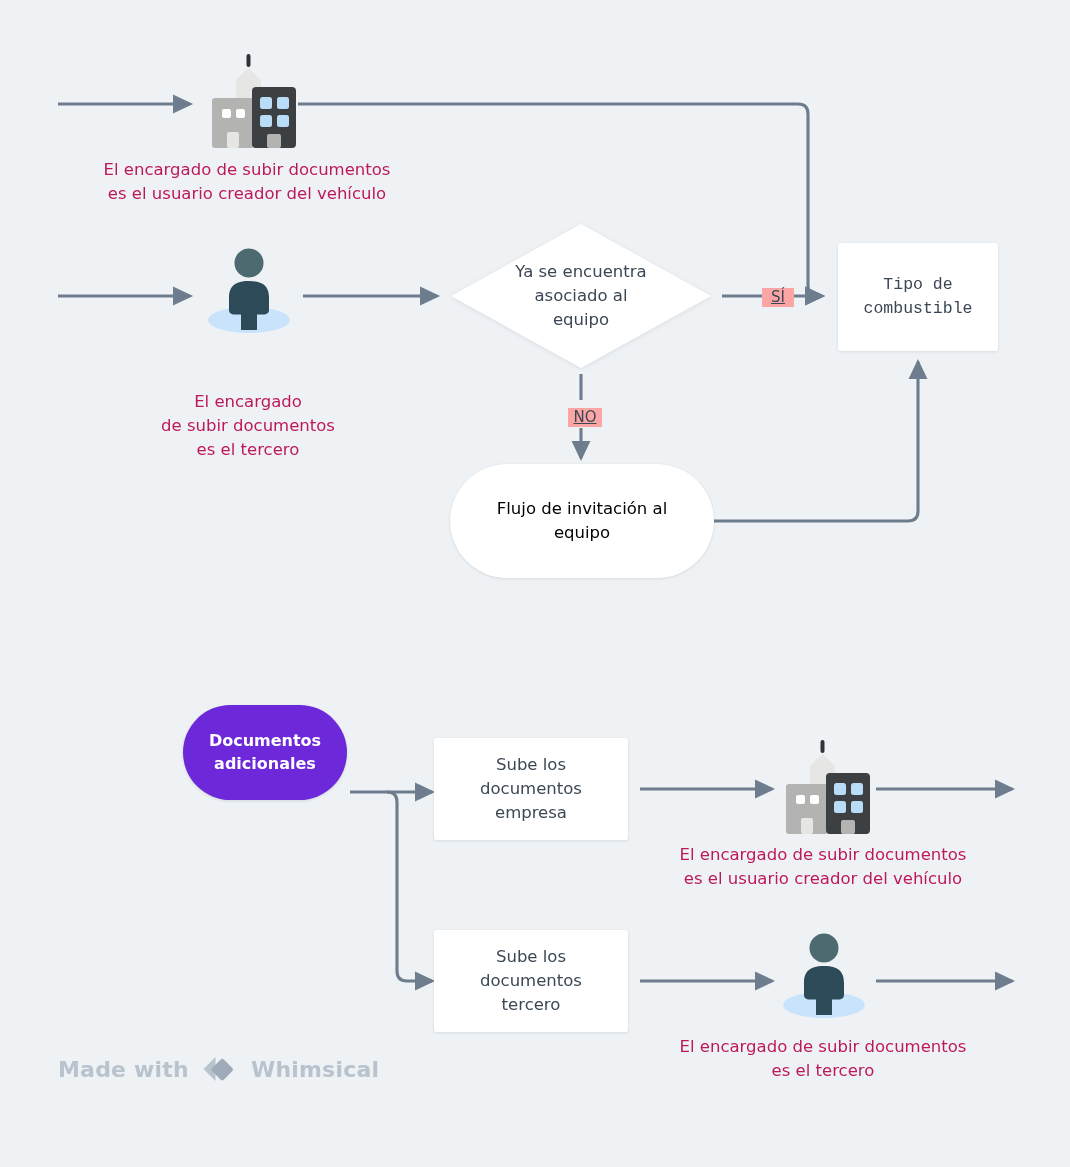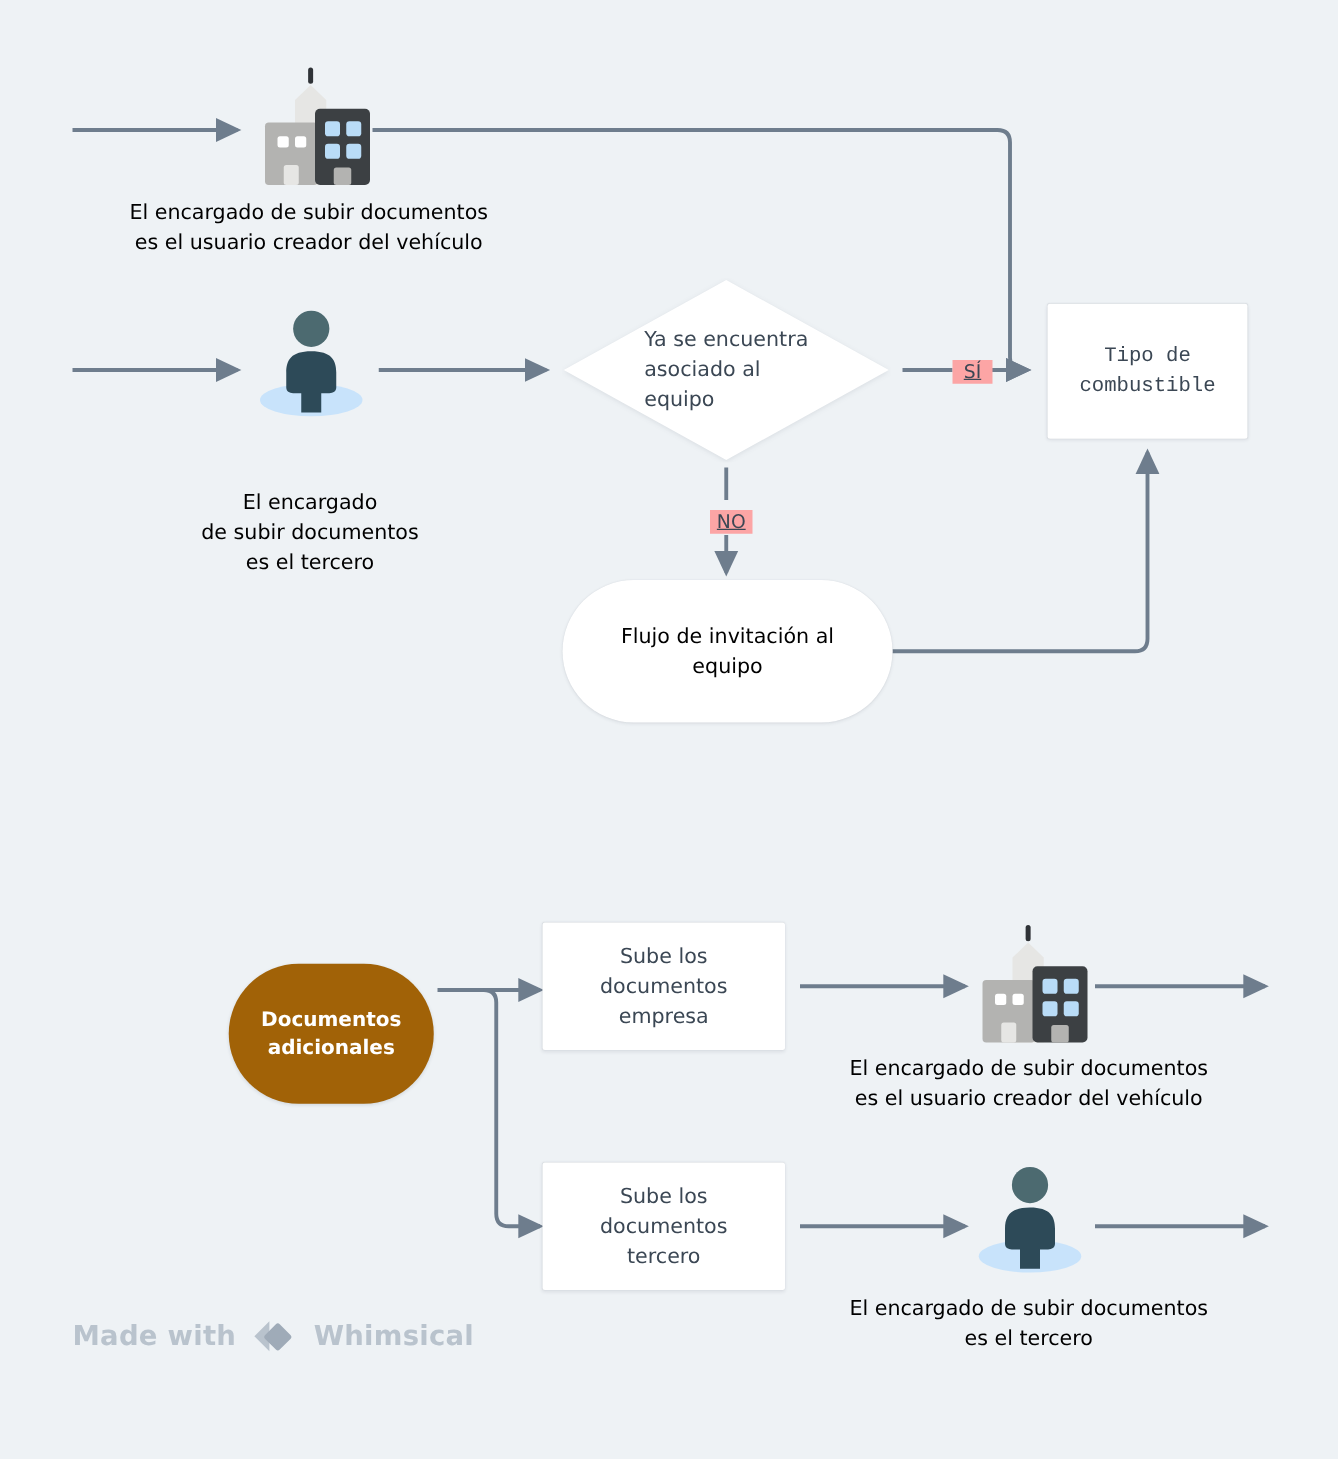--- a/index.html
+++ b/index.html
@@ -71,25 +71,25 @@
     left: 0;
     top: 0;
     width: 100%;
     height: 100%;
     display: flex;
     align-items: center;
     justify-content: center;
     color: #3b4754;
     font-size: 16.5px;
     line-height: 1.45;
-    text-align: left;
+    text-align: center;
   }
   .caption {
     position: absolute;
-    color: #000000;
+    color: #be185d;
     font-size: 16.5px;
     line-height: 1.45;
     text-align: center;
     font-weight: 500;
   }
   .edge-label {
     position: absolute;
     color: #3b4754;
     font-size: 15px;
     line-height: 1;
@@ -216,21 +216,21 @@
       <circle cx="47" cy="17" r="14.5" fill="#4c6a70"></circle>
       <path d="M47 35 C31 35 27 42 27 52 L27 64 C27 67 29.5 68.5 32.5 68.5 L39 68.5 L39 84 L55 84 L55 68.5 L61.5 68.5 C64.5 68.5 67 67 67 64 L67 52 C67 42 63 35 47 35 Z" fill="#2d4a58"></path>
     </svg>
   </div>
   <div class="caption" style="left:142px; top:350px; width:212px;margin-top:40px;">
     <div>El encargado</div>
     <div>de subir documentos</div>
     <div>es el tercero</div>
   </div>
 
-  <div class="node pill-accent" style="left:183px; top:771px; width:164px; height:112px; background:#a16207;">
+  <div class="node pill-accent" style="left:183px; top:705px; width:164px; height:95px; background:#6d28d9;">
     <div>
       <div>Documentos</div>
       <div>adicionales</div>
     </div>
   </div>
 
   <div class="node box" style="left:434px; top:738px; width:194px; height:102px;">
     <div>
       <div>Sube los documentos</div>
       <div>empresa</div>

